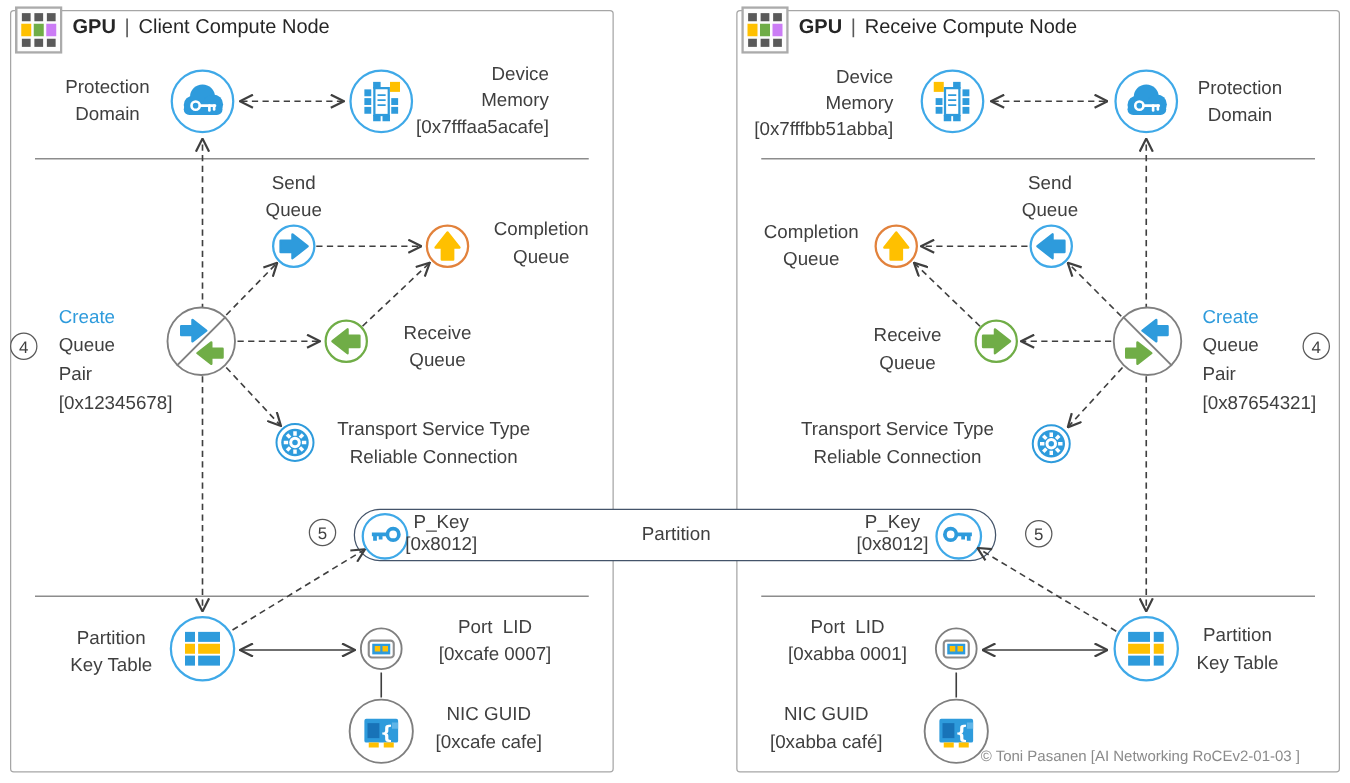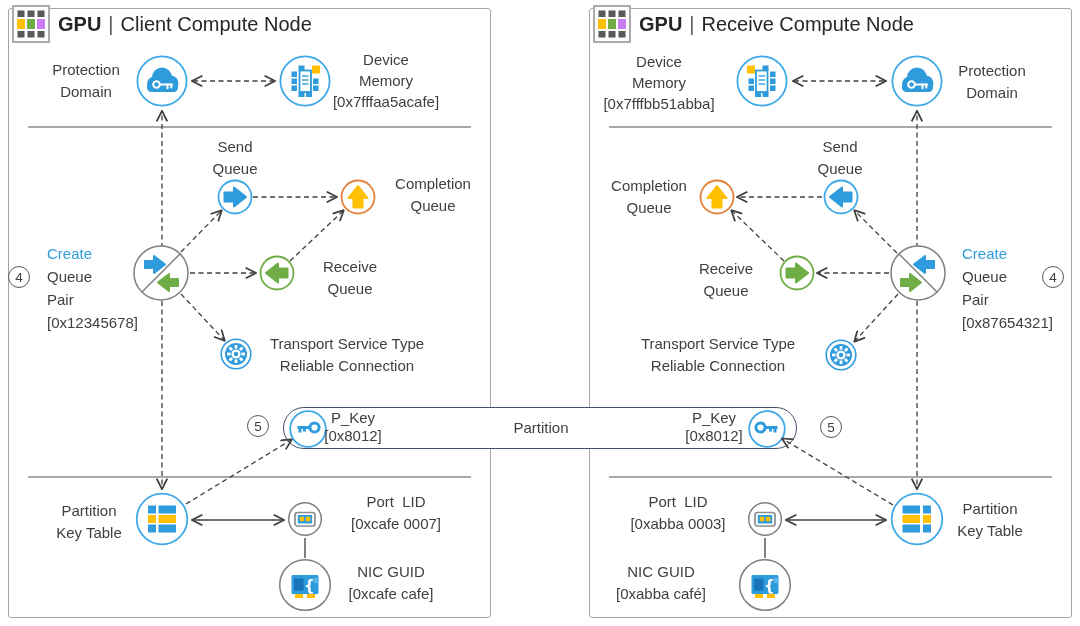--- a/index.html
+++ b/index.html
@@ -5,26 +5,26 @@
   html,body{margin:0;padding:0;background:#fff;}
   #canvas{position:relative;width:1080px;height:626px;background:#fff;overflow:hidden;
           font-family:"Liberation Sans","DejaVu Sans",sans-serif;color:#3F3F3F;}
   .panel{position:absolute;border:1.5px solid #A6A6A6;border-radius:3px;z-index:1;}
   .layer{position:absolute;left:0;top:0;z-index:2;}
   .toplayer{position:absolute;left:0;top:0;z-index:4;}
   .icon{position:absolute;z-index:3;}
   .lbl{position:absolute;z-index:3;font-size:15px;line-height:22px;text-align:center;
        white-space:nowrap;transform:translateX(-50%);}
   .lbl.la{transform:none;text-align:left;}
-  .lh21{line-height:21px;} .lh23{line-height:23px;} .lh18{line-height:18px;}
+  .lh21{line-height:21px;text-align:right;} .lh23{line-height:23px;} .lh18{line-height:18px;}
   .blue-text{color:#2E9BDC;}
   .num{position:absolute;z-index:3;width:22px;height:22px;border:1.4px solid #595959;
        border-radius:50%;display:flex;align-items:center;justify-content:center;
        font-size:13.5px;color:#3F3F3F;background:#fff;box-sizing:border-box;}
-  .hdr{position:absolute;z-index:3;font-size:20px;color:#262626;white-space:nowrap;}
+  .hdr{position:absolute;z-index:3;font-size:16px;color:#262626;white-space:nowrap;}
   .hdr b{font-weight:700;}
   .hdr .sep{color:#595959;margin:0 7px;font-weight:300;}
   .pill{position:absolute;left:283px;top:407px;width:514px;height:42px;background:#fff;
         border:1.6px solid #44546A;border-radius:22px;z-index:3;box-sizing:border-box;}
   .pill .inner{position:absolute;left:0;top:0;width:100%;height:100%;}
   .pill .lbl{z-index:5;}
   .credit{position:absolute;right:40px;top:598px;font-size:12px;color:#8A8A8A;z-index:3;white-space:nowrap;}
 </style>
 </head>
 <body>
@@ -432,21 +432,21 @@
   <div class="lbl" style="left:718px;top:333px;">
     <div>Transport Service Type</div>
     <div>Reliable Connection</div>
   </div>
   <div class="lbl" style="left:990px;top:498px;">
     <div>Partition</div>
     <div>Key Table</div>
   </div>
   <div class="lbl" style="left:678px;top:491px;">
     <div>Port&nbsp; LID</div>
-    <div>[0xabba 0003]</div>
+    <div>[0xabba 0001]</div>
   </div>
   <div class="lbl" style="left:661px;top:561px;">
     <div>NIC GUID</div>
     <div>[0xabba café]</div>
   </div>
 
   <div class="num" style="left:247px;top:415px;">
       <span>5</span>
     </div>
   <div class="num" style="left:820px;top:416px;">
@@ -494,13 +494,14 @@
       <marker id="arr2" viewBox="0 0 10 10" refX="8.5" refY="5" markerWidth="9" markerHeight="9" orient="auto-start-reverse">
         <path d="M0.5,0.5 L9.5,5 L0.5,9.5" fill="none" stroke="#3F3F3F" stroke-width="1.5"></path>
       </marker>
     </defs>
     <g stroke="#3F3F3F" stroke-width="1.3" stroke-dasharray="5,3.5" fill="none">
       <line x1="186" y1="504" x2="291" y2="440" marker-end="url(#arr2)"></line>
       <line x1="893" y1="505" x2="783" y2="439" marker-end="url(#arr2)"></line>
     </g>
   </svg>
 
+  <div class="credit">© Toni Pasanen [AI Networking RoCEv2-01-03 ]</div>
 </div>
 
 </body></html>

